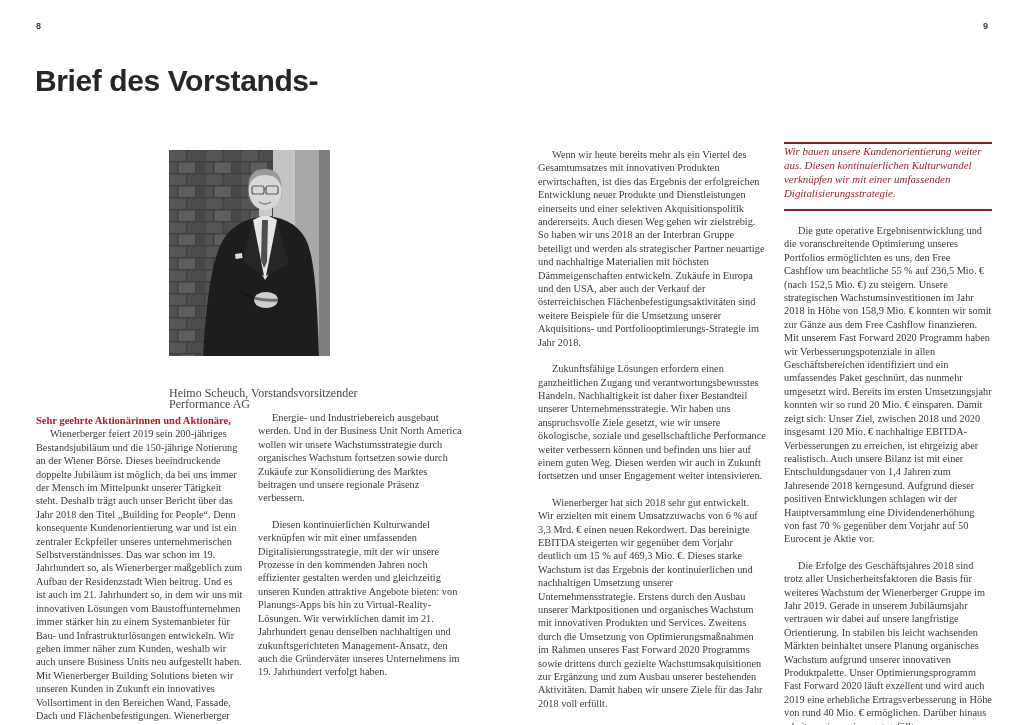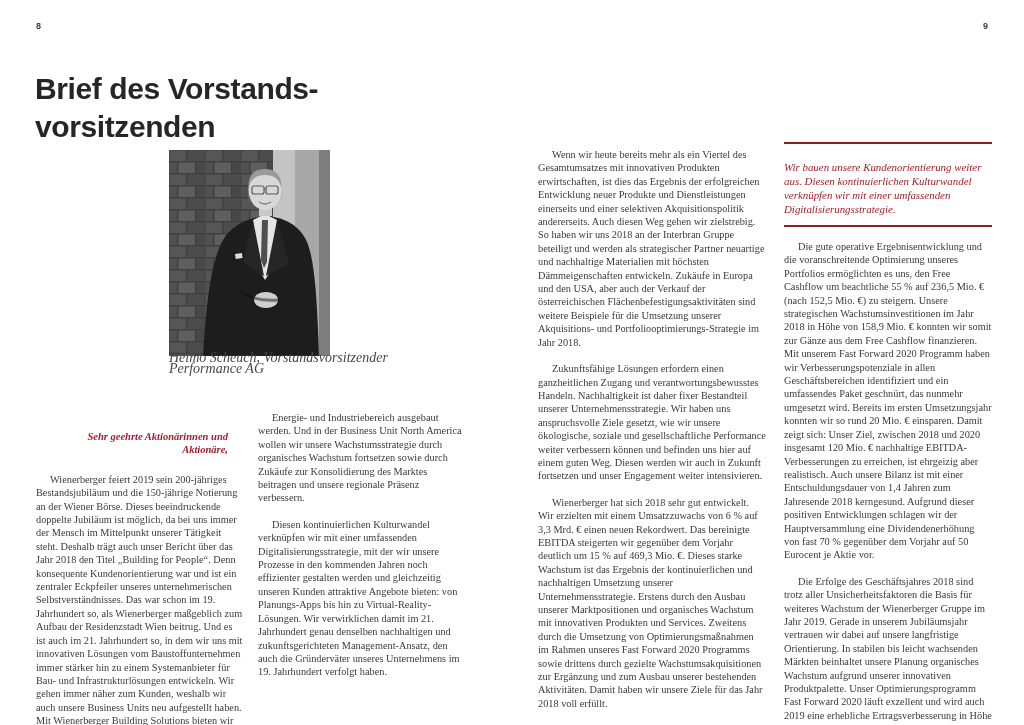--- a/index.html
+++ b/index.html
@@ -7,55 +7,54 @@
     position:relative;width:1024px;height:725px;background:#ffffff;overflow:hidden;
     font-family:"Liberation Serif","DejaVu Serif",serif;color:#3a3a3a;
   }
   .pagenum{
     position:absolute;top:21px;font-family:"Liberation Sans","DejaVu Sans",sans-serif;
     font-size:9px;font-weight:700;color:#3c3c3c;
   }
   .pagenum.left{left:36px;}
   .pagenum.right{left:983px;}
   .title{
-    position:absolute;left:35px;top:70px;
+    position:absolute;left:35px;top:62px;
     font-family:"Liberation Sans","DejaVu Sans",sans-serif;font-weight:700;
     font-size:30px;line-height:38px;color:#262626;letter-spacing:-0.4px;
   }
   .photo{position:absolute;left:169px;top:150px;width:161px;height:206px;}
   .caption{
-    position:absolute;left:169px;top:352px;font-style:italic;
-    font-size:14px;line-height:11px;color:#474747;
+    position:absolute;left:169px;top:388px;
+    font-size:12px;line-height:11px;color:#474747;
   }
   .col{position:absolute;font-size:10.3px;line-height:13.4px;text-align:left;}
   .col1{left:36px;top:414px;width:208px;}
   .col2{left:258px;top:411px;width:206px;}
   .col3{left:538px;top:148px;width:228px;}
   .col4{left:784px;top:142px;width:208px;}
-  .salutation{color:#a1222e;font-weight:700;font-style:italic;font-size:10.5px;margin:16px;text-align:right;}
+  .salutation{color:#a1222e;font-weight:700;font-size:10.5px;margin:0;}
   .para{margin:13px 0 0 0;text-indent:14px;}
   .para.flush{margin-top:0;font-family:Liberation Serif, serif;}
   .quote{
     border-top:2px solid #8f1d27;border-bottom:2px solid #8f1d27;
     color:#a1222e;font-style:italic;font-size:10.9px;line-height:14px;
-    padding:16px 0 9px 0;margin:10px 0 3px 0;
+    padding:0 0 9px 0;margin:10px 0 3px 0;
   }
   .quote.top{margin-top:0;}
 </style>
 </head>
 <body>
 
 <div class="spread">
 
   <div class="pagenum left">8</div>
   <div class="pagenum right">9</div>
 
   <div class="title">
     <div>Brief des Vorstands-</div>
-    <div>vorsitzenden</div>
   </div>
 
   <div class="photo">
     <svg width="161" height="206" viewBox="0 0 161 206">
       <defs>
         <pattern id="bricks" x="0" y="0" width="36" height="24" patternUnits="userSpaceOnUse">
           <rect width="36" height="24" fill="#3f3f3f"></rect>
           <rect x="0.5" y="0.5" width="16.5" height="10.5" fill="#565656"></rect>
           <rect x="18.5" y="0.5" width="17" height="10.5" fill="#4c4c4c"></rect>
           <rect x="-8.5" y="12.5" width="16.5" height="10.5" fill="#515151"></rect>

